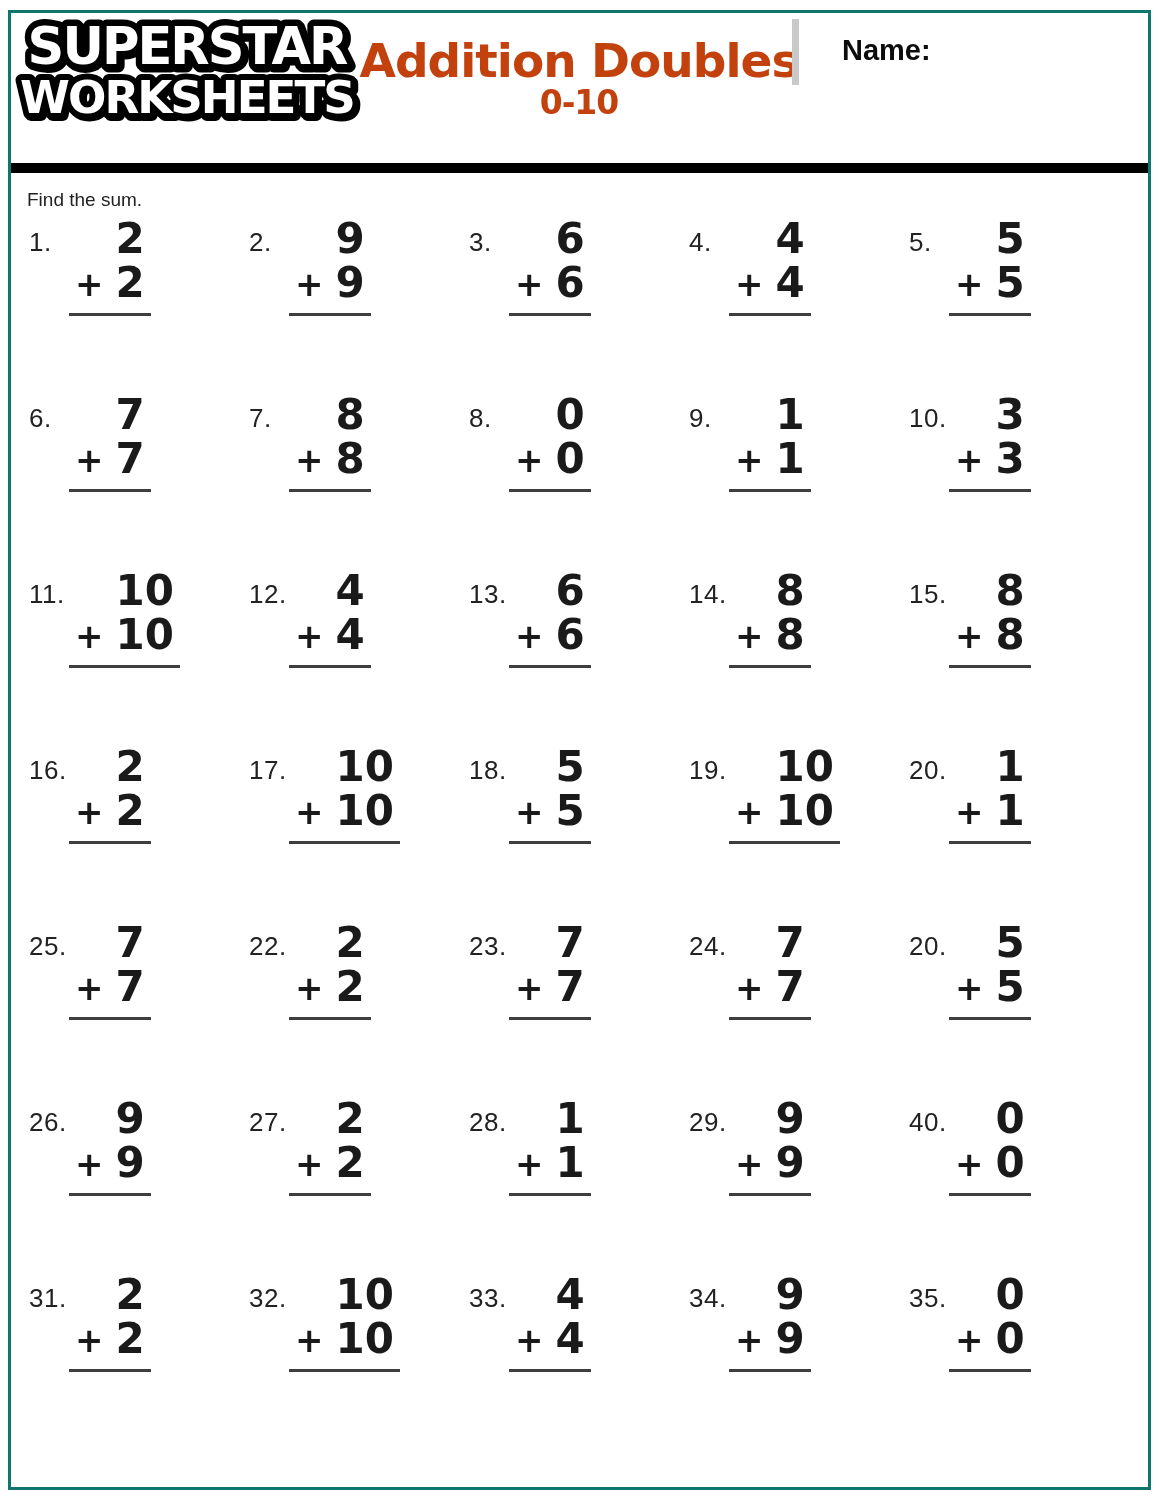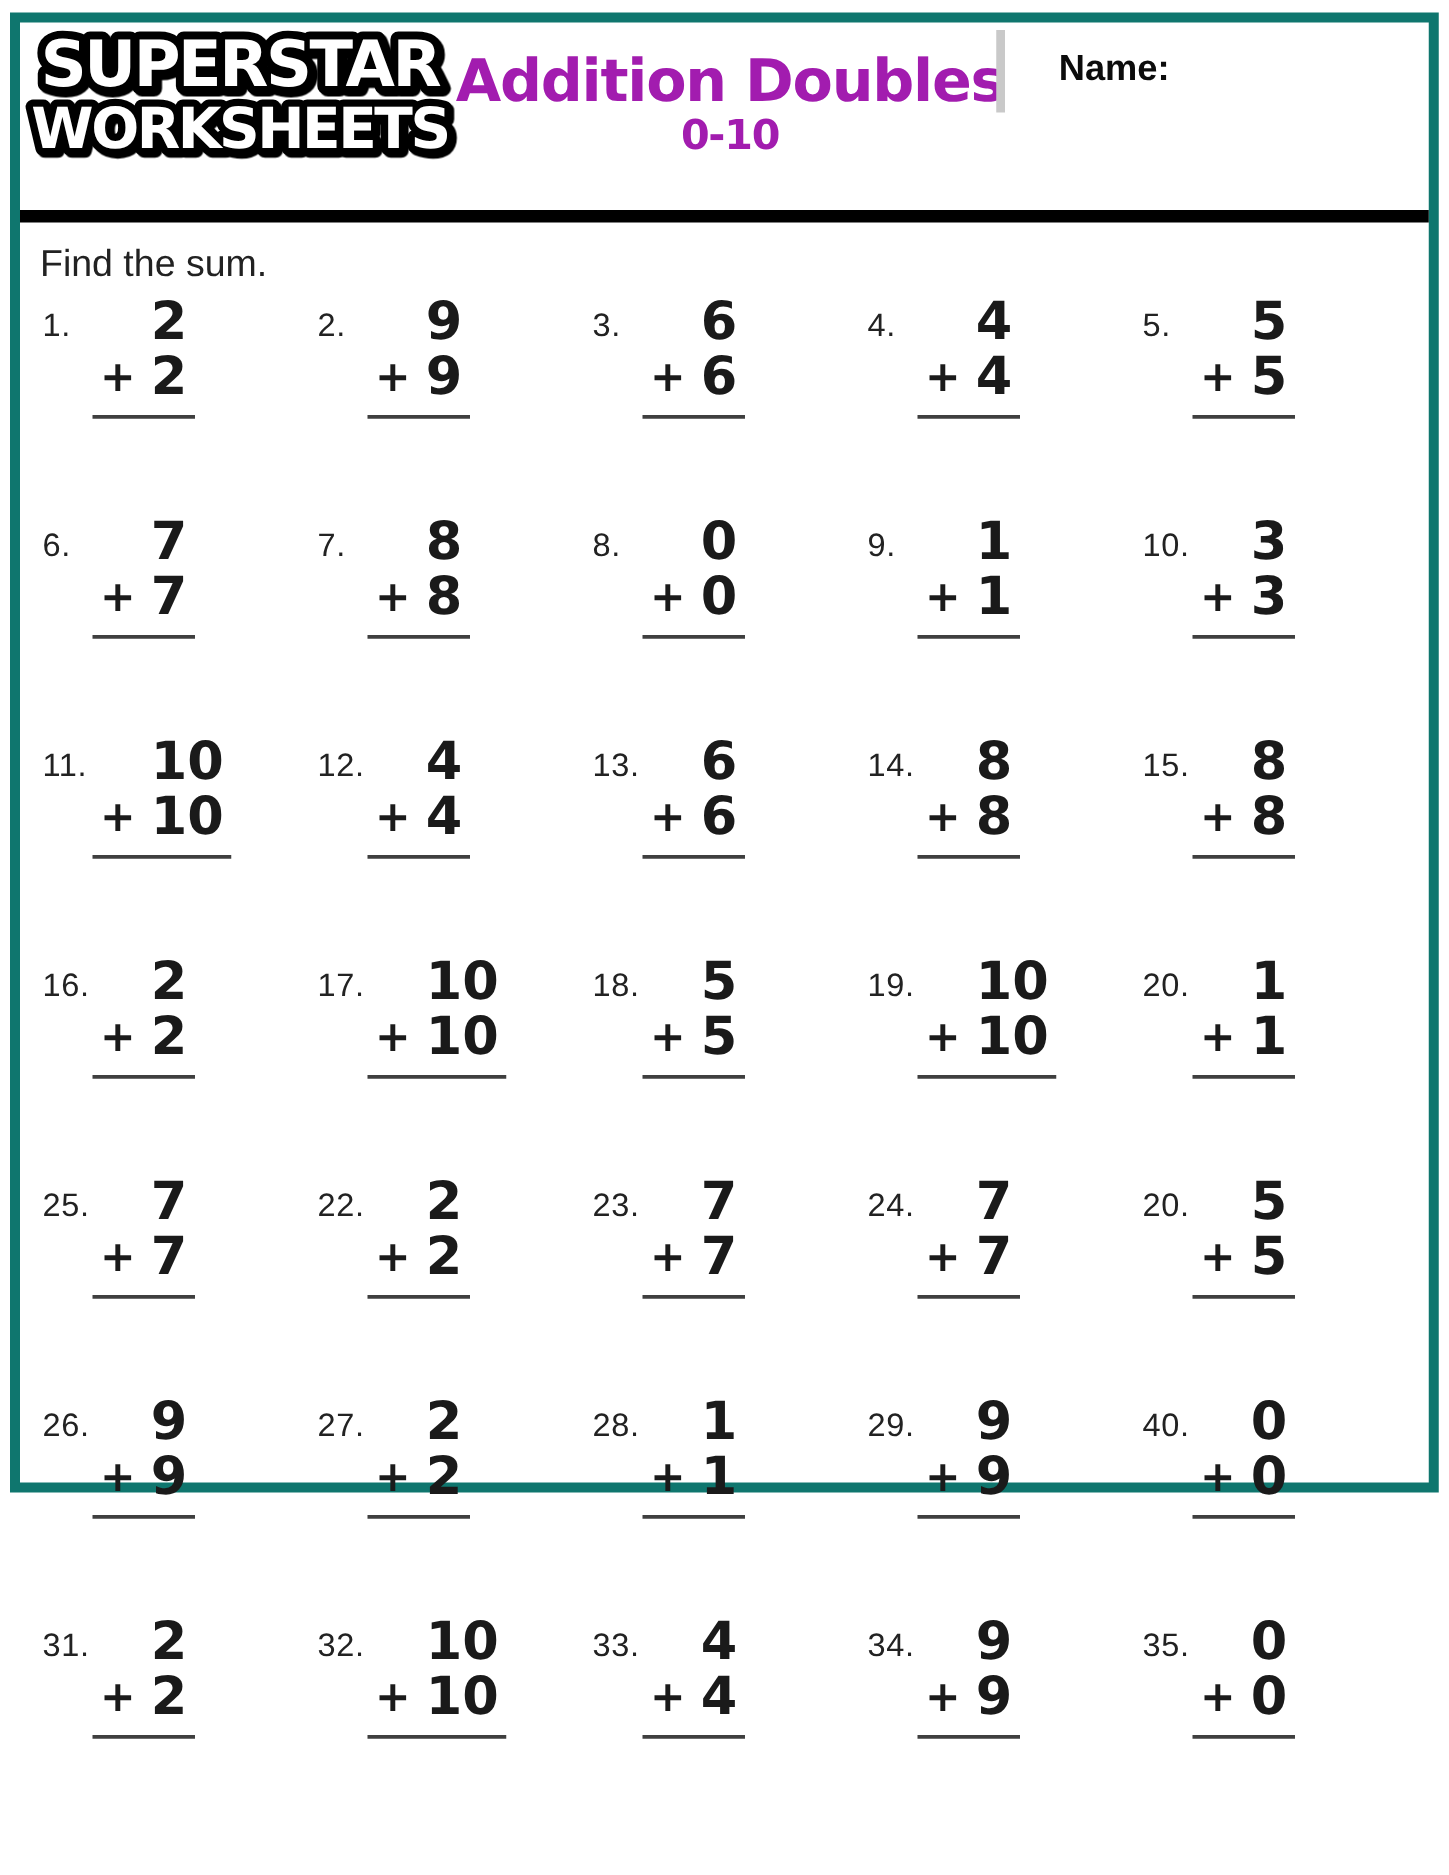--- a/index.html
+++ b/index.html
@@ -3,58 +3,58 @@
 <meta charset="utf-8">
 <style>
   html, body { margin: 0; padding: 0; background: #ffffff; }
   body {
     width: 1159px; height: 1500px; position: relative;
     font-family: "Liberation Sans", sans-serif;
     color: #111;
   }
   .page {
     position: absolute; left: 8px; top: 10px;
-    width: 1143px; height: 1184px;
-    border: 8px solid #0f766e; box-sizing: border-box;
+    width: 1143px; height: 1480px;
+    border: 3px solid #0f766e; box-sizing: border-box;
     background: #fff;
   }
   
   .header {
     position: relative; height: 150px;
     border-bottom: 10px solid #000;
   }
   .logo { position: absolute; left: 2px; top: 4px; width: 348px; height: 112px;
           filter: drop-shadow(2px 2px 0 #000); }
   .logo text {
     font-family: "DejaVu Sans", sans-serif; font-weight: bold;
     fill: #ffffff; stroke: #000000; paint-order: stroke;
     stroke-linejoin: round; letter-spacing: -2px;
   }
   .logo-l1 { font-size: 52px; stroke-width: 13px; }
   .logo-l2 { font-size: 46px; stroke-width: 12px; }
   .title {
     position: absolute; left: 568px; top: 24px; transform: translateX(-50%);
-    text-align: center; font-weight: bold; color: #a21caf;
+    text-align: center; font-weight: bold; color: #c2410c;
     font-family: "DejaVu Sans", sans-serif; letter-spacing: -1px;
     white-space: nowrap;
   }
   .title-l1 { font-size: 47px; line-height: 1.0; }
   .title-l2 { font-size: 33px; line-height: 1.0; margin-top: 2px; }
   .hdr-divider {
     position: absolute; left: 781px; top: 6px;
     width: 7px; height: 66px; background: #c9c9c9;
   }
   .name-label {
     position: absolute; left: 803px; top: 21px;
     font-size: 29px; font-weight: 600; color: #0c0c0c; margin-left: 28px;
   }
   
   .sheet-body { position: relative; }
   .instructions {
-    margin: 16px 0 0 16px; font-size: 30px; color: #222; line-height: 1.2;
+    margin: 16px 0 0 16px; font-size: 19px; color: #222; line-height: 1.2;
   }
   .grid {
     margin-top: 6px; padding-left: 16px;
     display: grid;
     grid-template-columns: repeat(5, 220px);
     grid-auto-rows: 176px;
   }
   .problem { display: flex; align-items: flex-start; }
   .p-num {
     width: 46px; flex: 0 0 46px; padding: 9px 0 0 2px;

